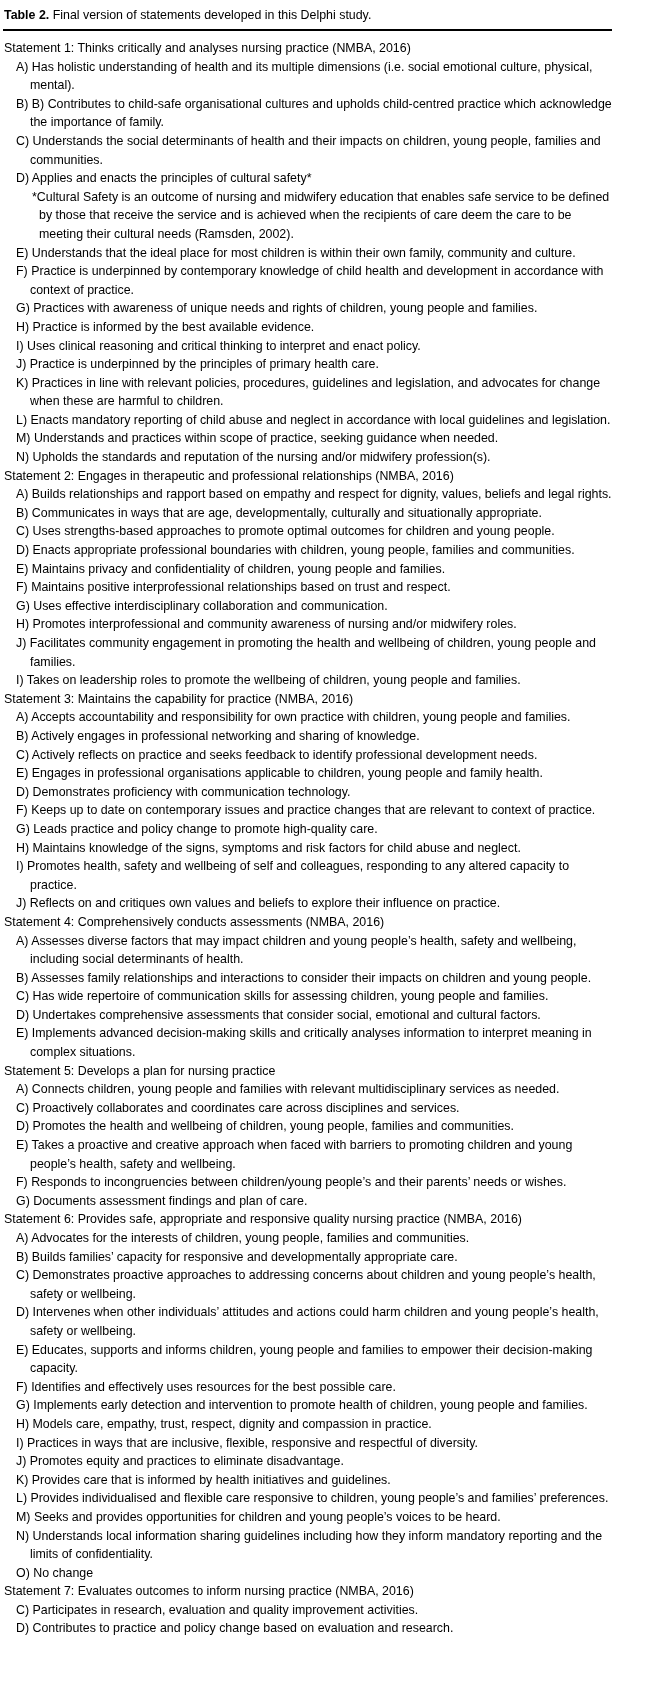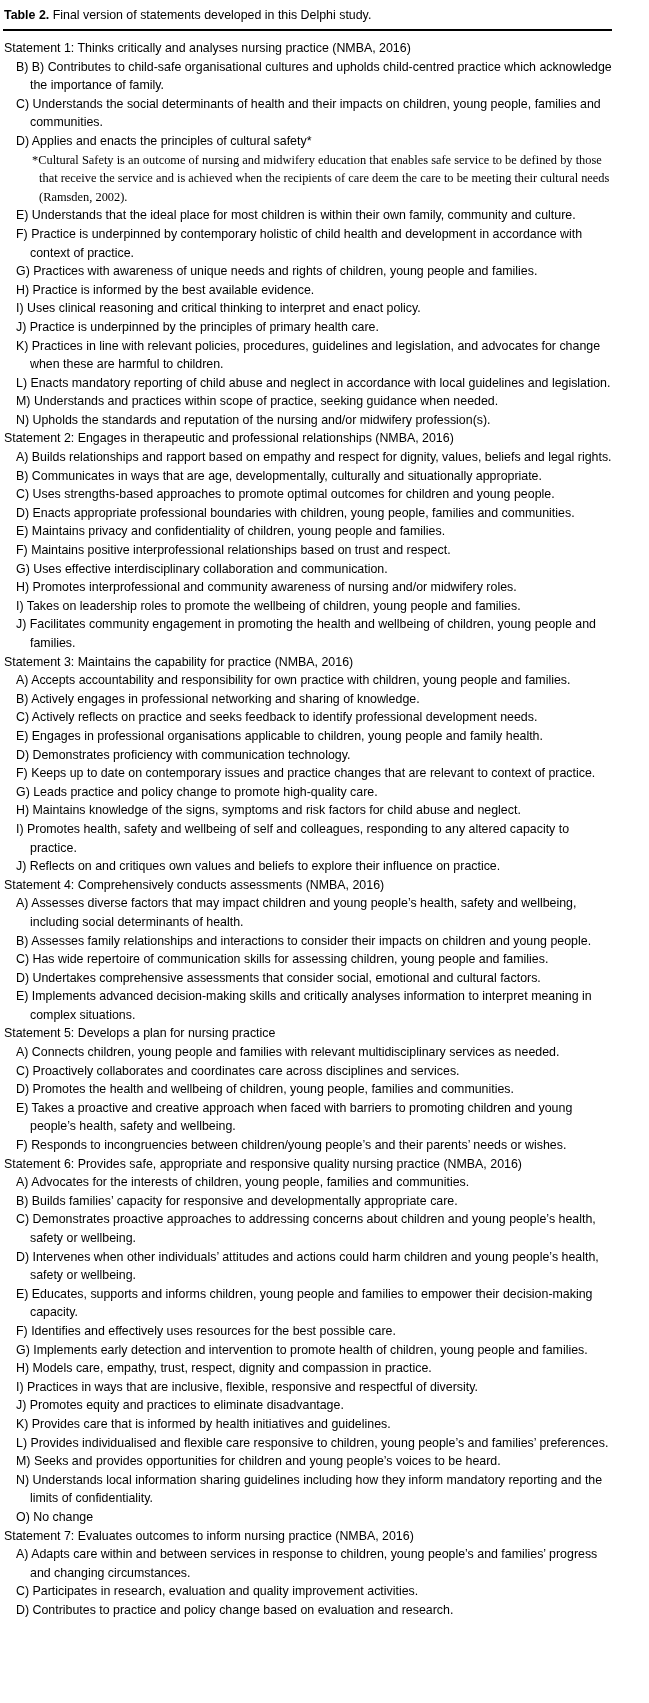--- a/index.html
+++ b/index.html
@@ -33,59 +33,59 @@
     font-weight: normal;
     padding-left: 1px;
   }
   .item {
     padding-left: 27px;
     text-indent: -14px;
   }
   .note {
     padding-left: 36px;
     text-indent: -7px;
-    font-family: Liberation Serif, serif;
   }
 </style>
 </head>
 <body>
 
 <div class="table-wrap">
   <p class="caption"><span class="bold">Table 2.</span> <span>Final version of statements developed in this Delphi study.</span></p>
   <div class="toprule"></div>
   <div class="tbody">
       <section>
         <p class="heading">Statement 1: Thinks critically and analyses nursing practice (NMBA, 2016)</p>
+        <p class="item">A) Has holistic understanding of health and its multiple dimensions (i.e. social emotional culture, physical, mental).</p>
         <p class="item">B) B) Contributes to child-safe organisational cultures and upholds child-centred practice which acknowledge the importance of family.</p>
         <p class="item">C) Understands the social determinants of health and their impacts on children, young people, families and communities.</p>
         <p class="item">D) Applies and enacts the principles of cultural safety*</p>
         <p class="note">*Cultural Safety is an outcome of nursing and midwifery education that enables safe service to be defined by those that receive the service and is achieved when the recipients of care deem the care to be meeting their cultural needs (Ramsden, 2002).</p>
         <p class="item">E) Understands that the ideal place for most children is within their own family, community and culture.</p>
-        <p class="item">F) Practice is underpinned by contemporary holistic of child health and development in accordance with context of practice.</p>
+        <p class="item">F) Practice is underpinned by contemporary knowledge of child health and development in accordance with context of practice.</p>
         <p class="item">G) Practices with awareness of unique needs and rights of children, young people and families.</p>
         <p class="item">H) Practice is informed by the best available evidence.</p>
         <p class="item">I) Uses clinical reasoning and critical thinking to interpret and enact policy.</p>
         <p class="item">J) Practice is underpinned by the principles of primary health care.</p>
         <p class="item">K) Practices in line with relevant policies, procedures, guidelines and legislation, and advocates for change when these are harmful to children.</p>
         <p class="item">L) Enacts mandatory reporting of child abuse and neglect in accordance with local guidelines and legislation.</p>
         <p class="item">M) Understands and practices within scope of practice, seeking guidance when needed.</p>
         <p class="item">N) Upholds the standards and reputation of the nursing and/or midwifery profession(s).</p>
       </section>
       <section>
         <p class="heading">Statement 2: Engages in therapeutic and professional relationships (NMBA, 2016)</p>
         <p class="item">A) Builds relationships and rapport based on empathy and respect for dignity, values, beliefs and legal rights.</p>
         <p class="item">B) Communicates in ways that are age, developmentally, culturally and situationally appropriate.</p>
         <p class="item">C) Uses strengths-based approaches to promote optimal outcomes for children and young people.</p>
         <p class="item">D) Enacts appropriate professional boundaries with children, young people, families and communities.</p>
         <p class="item">E) Maintains privacy and confidentiality of children, young people and families.</p>
         <p class="item">F) Maintains positive interprofessional relationships based on trust and respect.</p>
         <p class="item">G) Uses effective interdisciplinary collaboration and communication.</p>
         <p class="item">H) Promotes interprofessional and community awareness of nursing and/or midwifery roles.</p>
+        <p class="item">J) Facilitates community engagement in promoting the health and wellbeing of children, young people and families.</p>
         <p class="item">I) Takes on leadership roles to promote the wellbeing of children, young people and families.</p>
-        <p class="item">J) Facilitates community engagement in promoting the health and wellbeing of children, young people and families.</p>
       </section>
       <section>
         <p class="heading">Statement 3: Maintains the capability for practice (NMBA, 2016)</p>
         <p class="item">A) Accepts accountability and responsibility for own practice with children, young people and families.</p>
         <p class="item">B) Actively engages in professional networking and sharing of knowledge.</p>
         <p class="item">C) Actively reflects on practice and seeks feedback to identify professional development needs.</p>
         <p class="item">E) Engages in professional organisations applicable to children, young people and family health.</p>
         <p class="item">D) Demonstrates proficiency with communication technology.</p>
         <p class="item">F) Keeps up to date on contemporary issues and practice changes that are relevant to context of practice.</p>
         <p class="item">G) Leads practice and policy change to promote high-quality care.</p>
@@ -101,20 +101,21 @@
         <p class="item">D) Undertakes comprehensive assessments that consider social, emotional and cultural factors.</p>
         <p class="item">E) Implements advanced decision-making skills and critically analyses information to interpret meaning in complex situations.</p>
       </section>
       <section>
         <p class="heading">Statement 5: Develops a plan for nursing practice</p>
         <p class="item">A) Connects children, young people and families with relevant multidisciplinary services as needed.</p>
         <p class="item">C) Proactively collaborates and coordinates care across disciplines and services.</p>
         <p class="item">D) Promotes the health and wellbeing of children, young people, families and communities.</p>
         <p class="item">E) Takes a proactive and creative approach when faced with barriers to promoting children and young people’s health, safety and wellbeing.</p>
         <p class="item">F) Responds to incongruencies between children/young people’s and their parents’ needs or wishes.</p>
+        <p class="item">G) Documents assessment findings and plan of care.</p>
       </section>
       <section>
         <p class="heading">Statement 6: Provides safe, appropriate and responsive quality nursing practice (NMBA, 2016)</p>
         <p class="item">A) Advocates for the interests of children, young people, families and communities.</p>
         <p class="item">B) Builds families’ capacity for responsive and developmentally appropriate care.</p>
         <p class="item">C) Demonstrates proactive approaches to addressing concerns about children and young people’s health, safety or wellbeing.</p>
         <p class="item">D) Intervenes when other individuals’ attitudes and actions could harm children and young people’s health, safety or wellbeing.</p>
         <p class="item">E) Educates, supports and informs children, young people and families to empower their decision-making capacity.</p>
         <p class="item">F) Identifies and effectively uses resources for the best possible care.</p>
         <p class="item">G) Implements early detection and intervention to promote health of children, young people and families.</p>
@@ -122,18 +123,17 @@
         <p class="item">I) Practices in ways that are inclusive, flexible, responsive and respectful of diversity.</p>
         <p class="item">J) Promotes equity and practices to eliminate disadvantage.</p>
         <p class="item">K) Provides care that is informed by health initiatives and guidelines.</p>
         <p class="item">L) Provides individualised and flexible care responsive to children, young people’s and families’ preferences.</p>
         <p class="item">M) Seeks and provides opportunities for children and young people’s voices to be heard.</p>
         <p class="item">N) Understands local information sharing guidelines including how they inform mandatory reporting and the limits of confidentiality.</p>
         <p class="item">O) No change</p>
       </section>
       <section>
         <p class="heading">Statement 7: Evaluates outcomes to inform nursing practice (NMBA, 2016)</p>
-        <p class="item">A) Adapts care within and between services in response to children, young people’s and families’ progress and changing circumstances.</p>
         <p class="item">C) Participates in research, evaluation and quality improvement activities.</p>
         <p class="item">D) Contributes to practice and policy change based on evaluation and research.</p>
       </section>
     </div>
 </div>
 
 </body></html>

